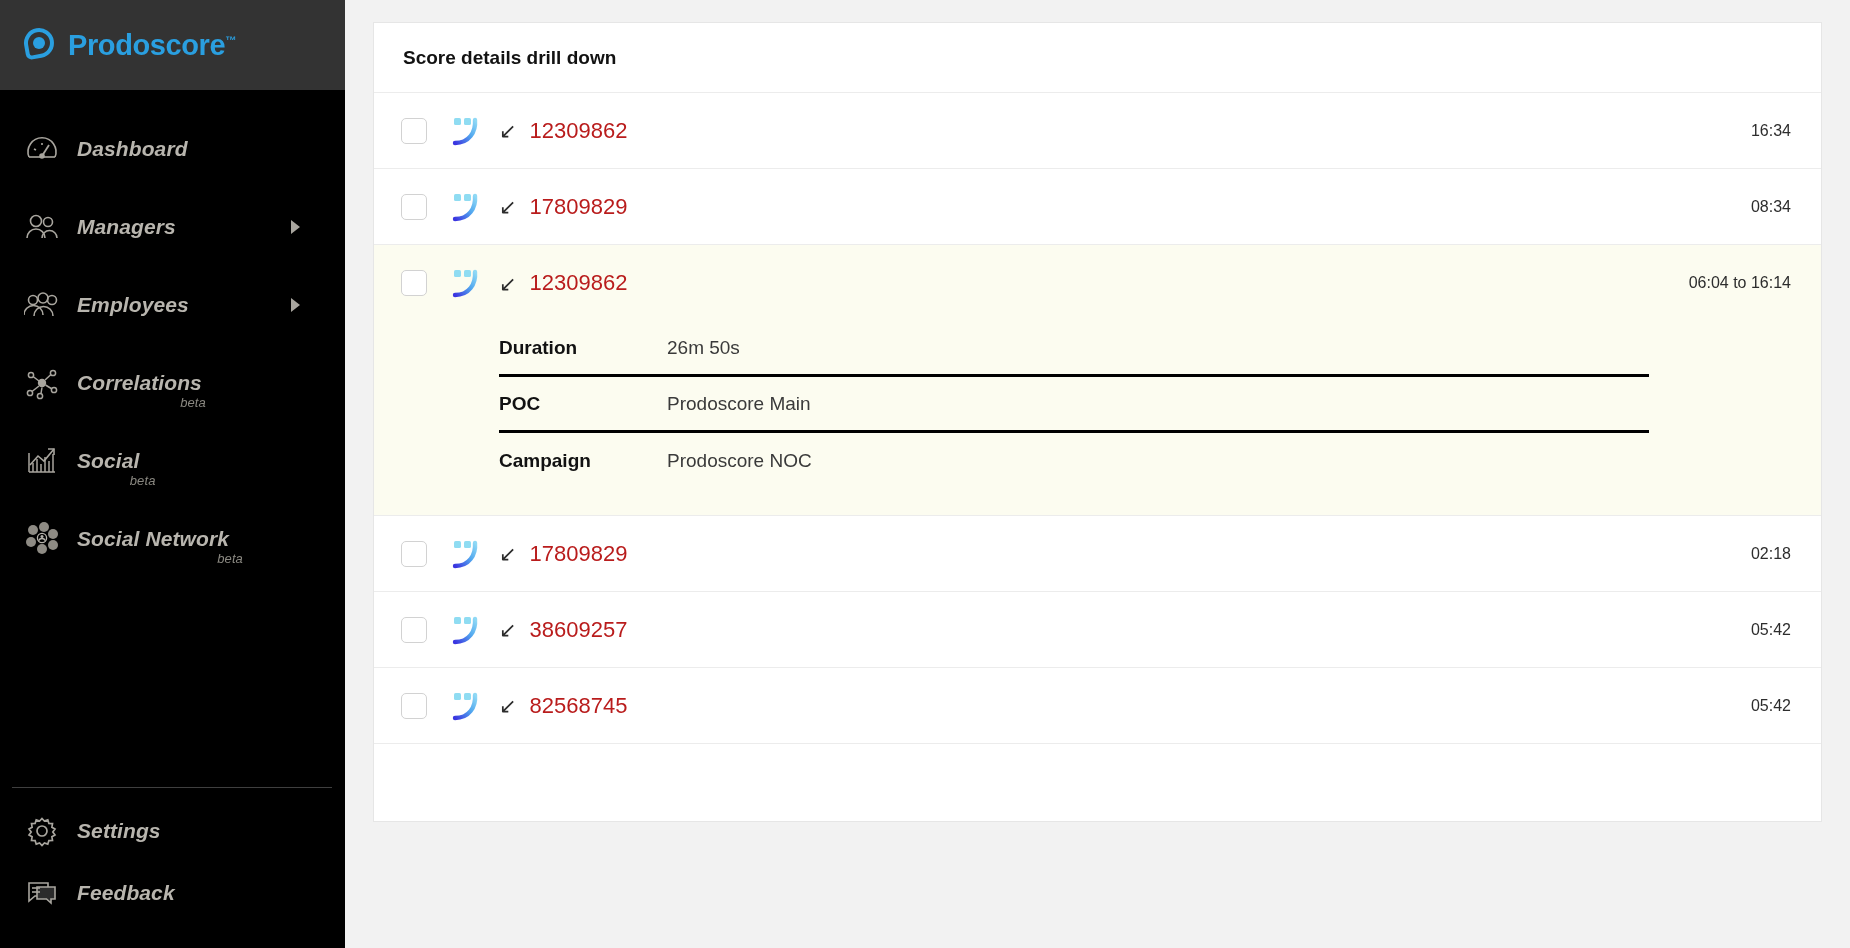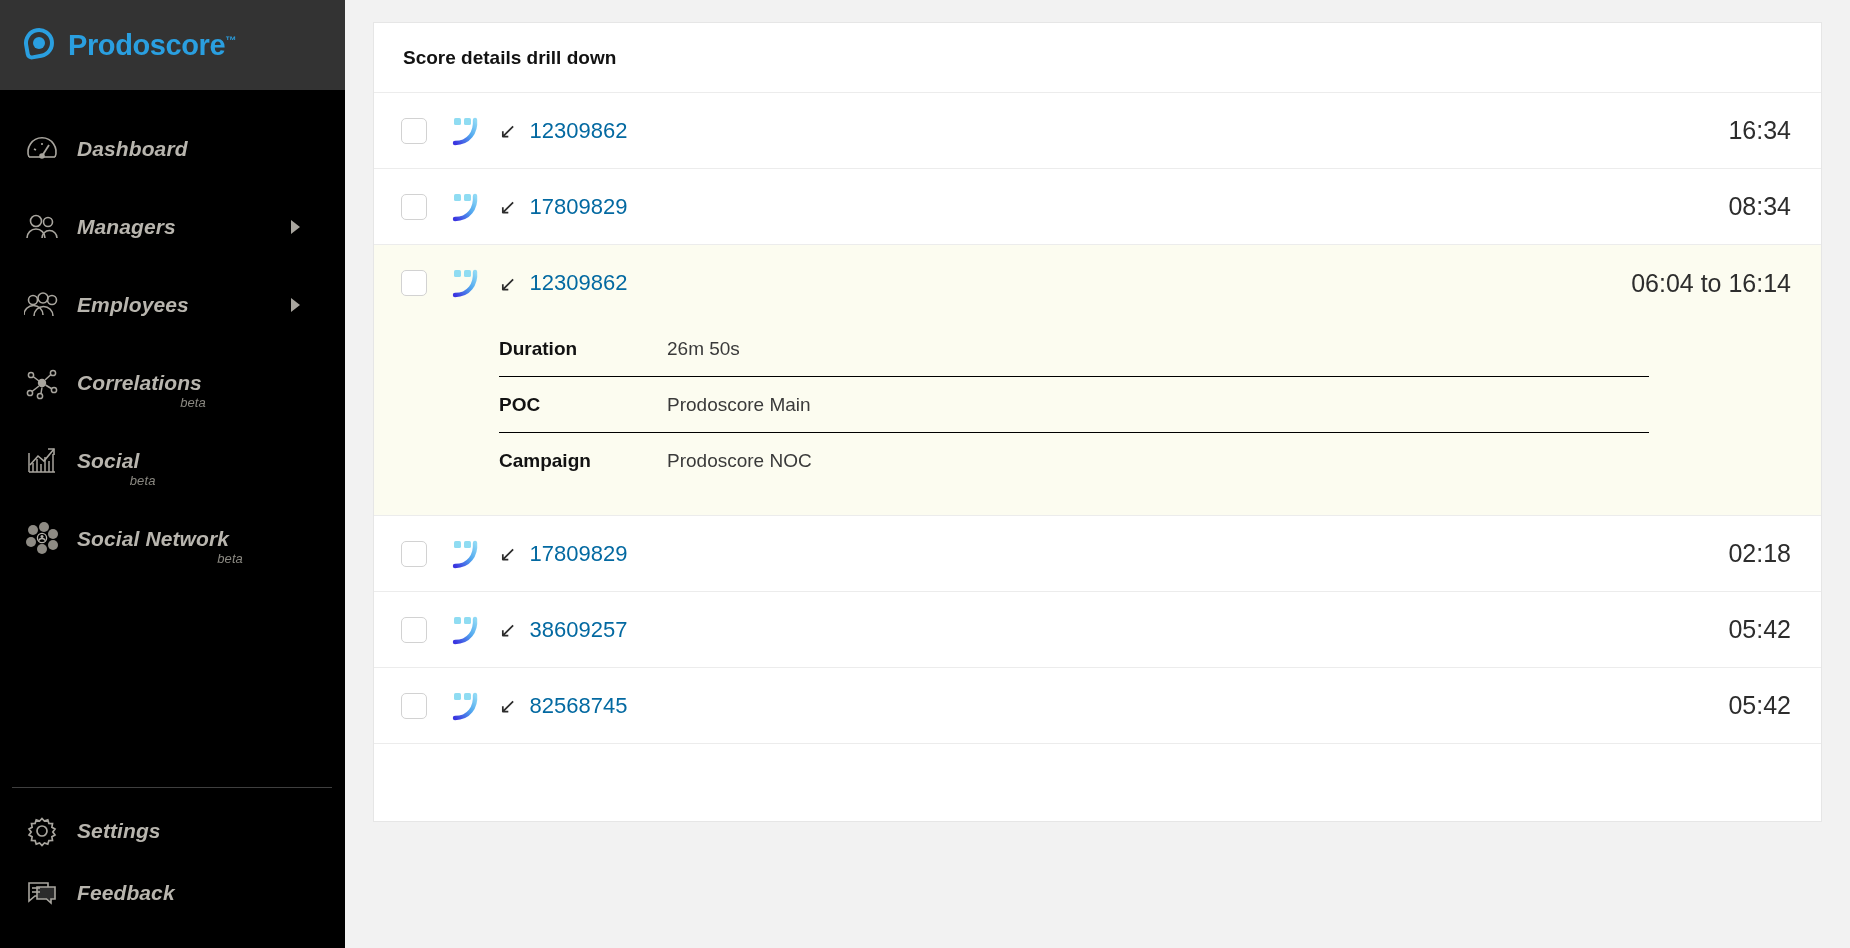--- a/index.html
+++ b/index.html
@@ -162,30 +162,30 @@
   }
 
   .row {
     display: flex; align-items: center;
     min-height: 76px; padding: 0 30px 0 16px;
     border-bottom: 1px solid #ececec;
   }
   .row-cb { margin-left: 11px; }
   .smiley { width: 34px; height: 30px; margin-left: 22px; flex: 0 0 34px; position: relative; }
   .arrow-in { margin-left: 16px; font-size: 21px; color: #2d2d2d; line-height: 1; }
-  .row-title { margin-left: 13px; font-size: 22px; color: #0369a1; }
+  .row-title { margin-left: 13px; font-size: 22px; color: #b91c1c; }
   .row-spacer { flex: 1 1 auto; }
-  .row-time { font-size: 25px; color: #2d2d2d; }
+  .row-time { font-size: 16px; color: #2d2d2d; }
 
   .row-expanded { background: #fcfcf0; border-bottom: 1px solid #ececec; }
   .row-expanded .row { border-bottom: none; background: transparent; }
   .details { padding: 0 30px 26px 125px; }
   .detail-line {
     display: flex; align-items: center; height: 56px;
-    border-bottom: 1px solid #000000; max-width: 1150px;
+    border-bottom: 3px solid #000000; max-width: 1150px;
   }
   .detail-line:last-child { border-bottom: none; }
   .detail-key {
     width: 168px; flex: 0 0 168px;
     font-size: 19px; font-weight: bold; color: #121212;
   }
   .detail-val { font-size: 19px; color: #3a3a3a; }
 </style>
 </head>
 <body>

